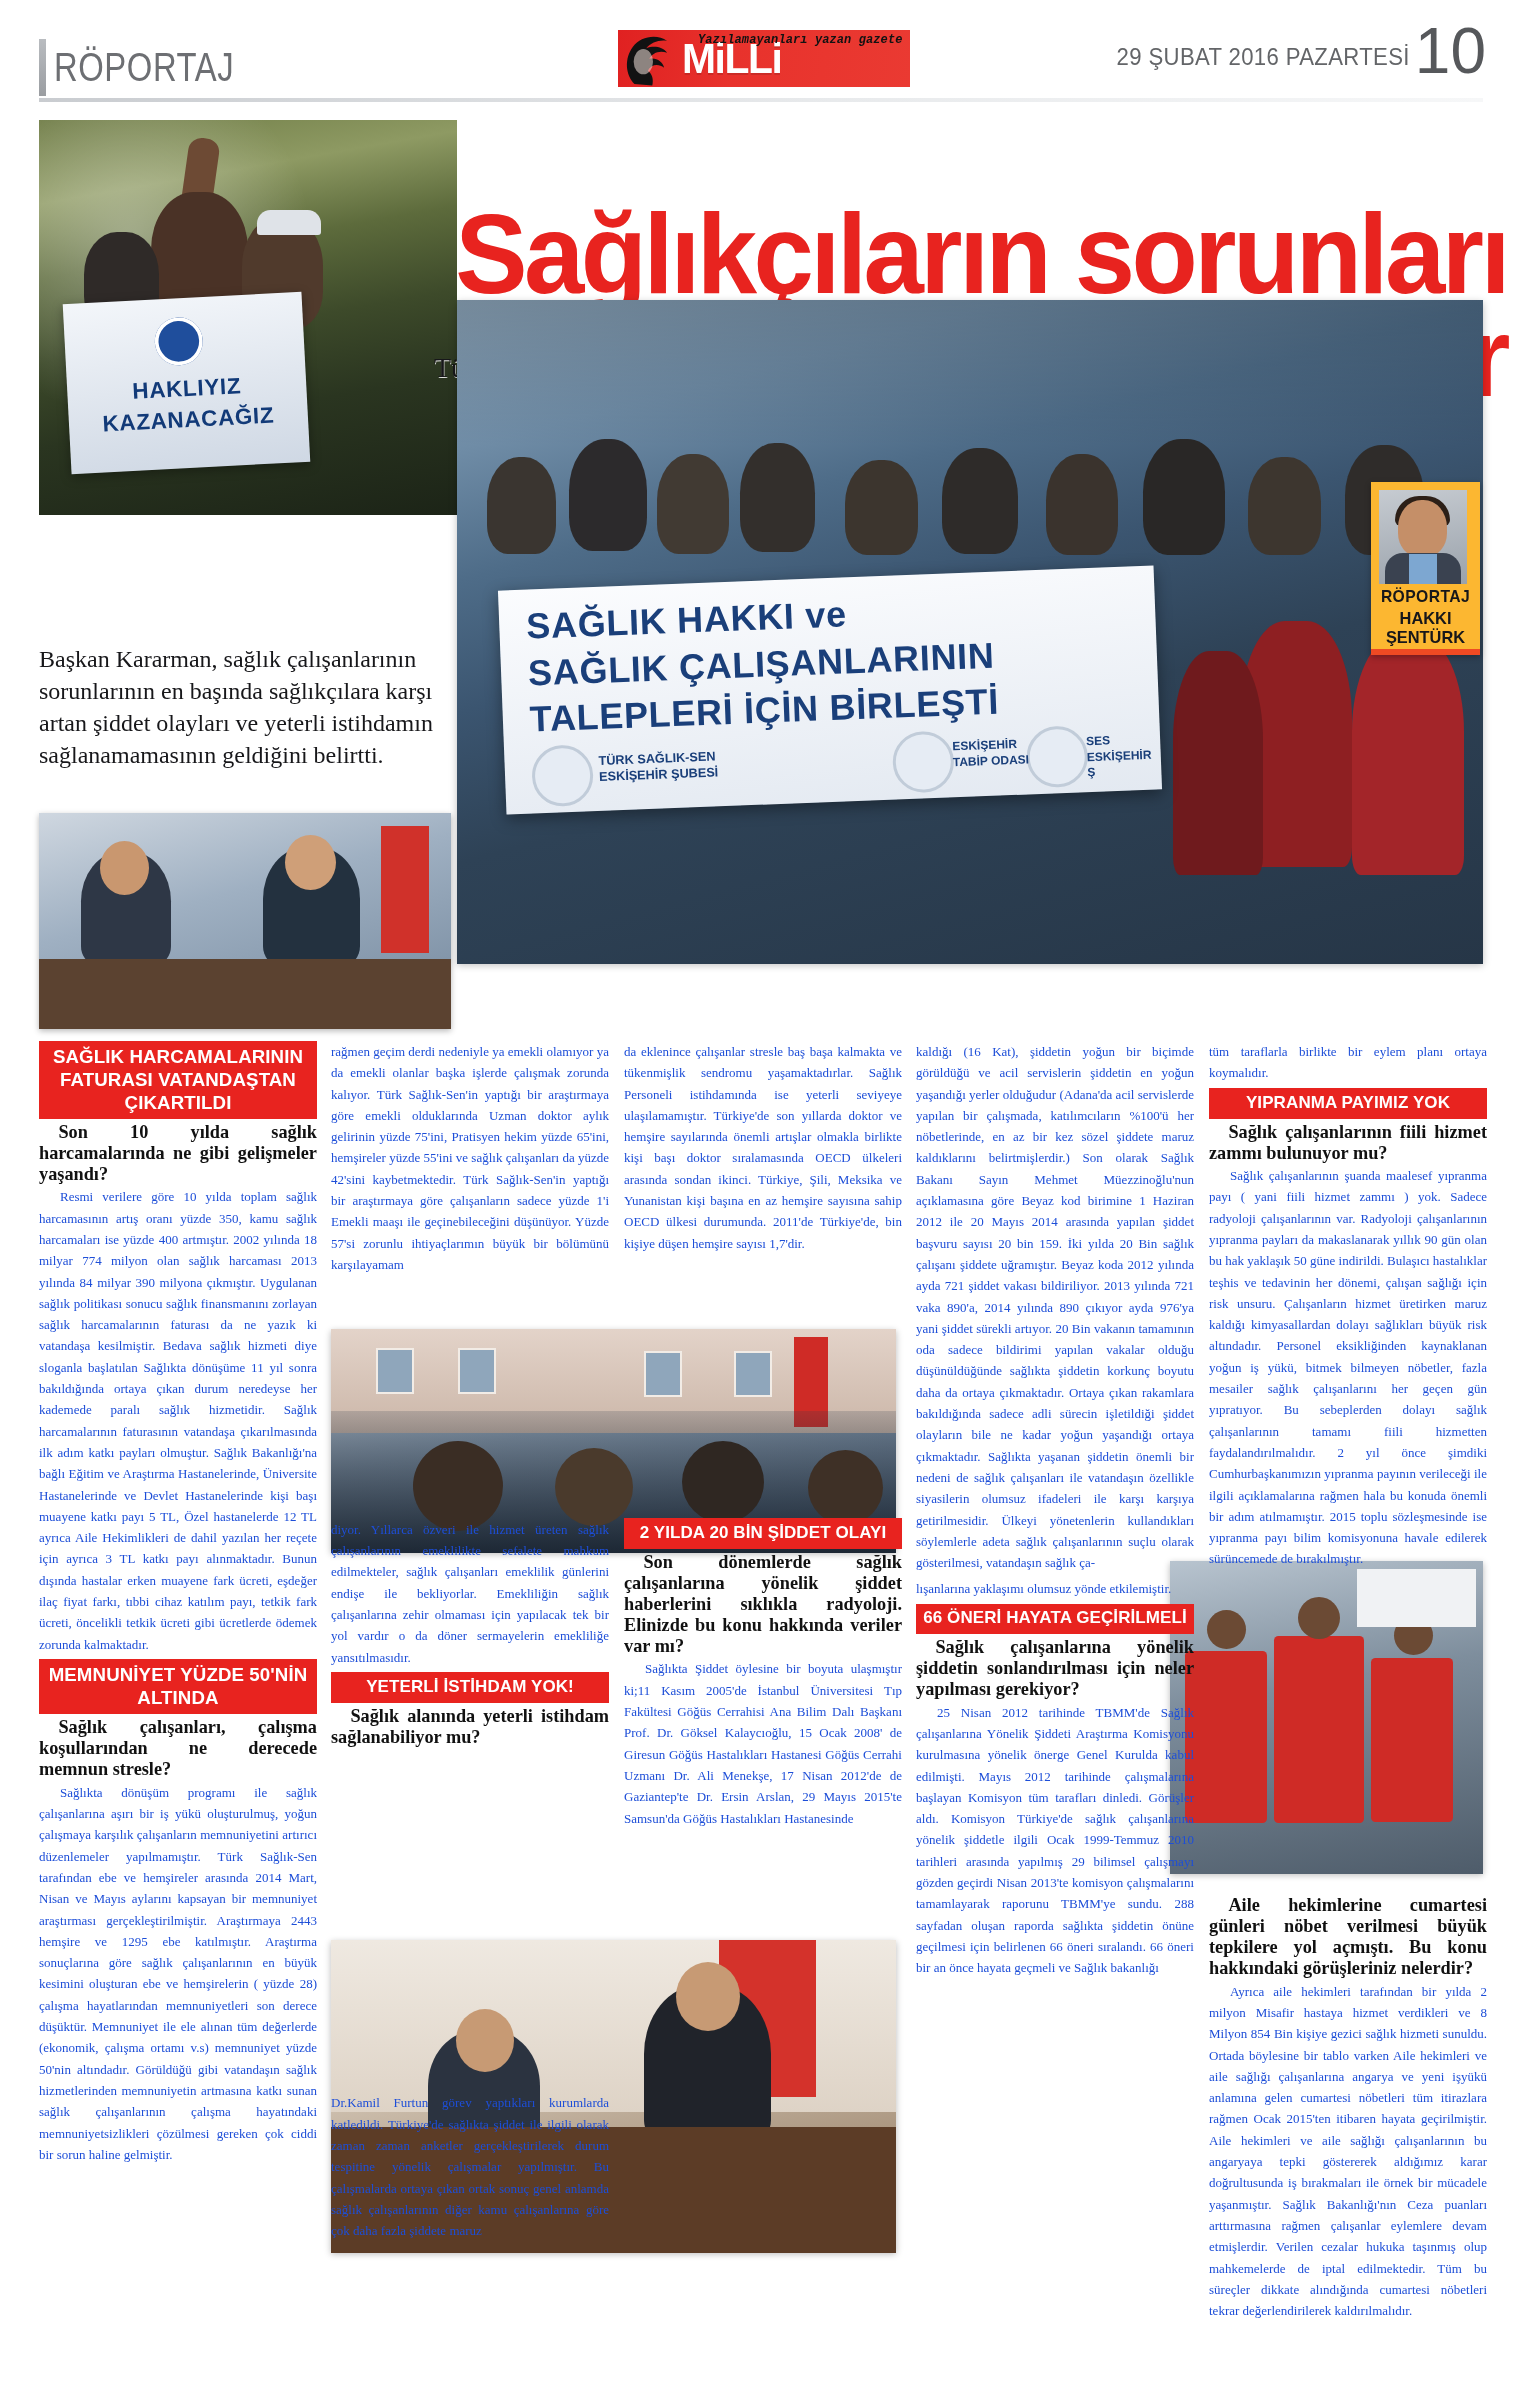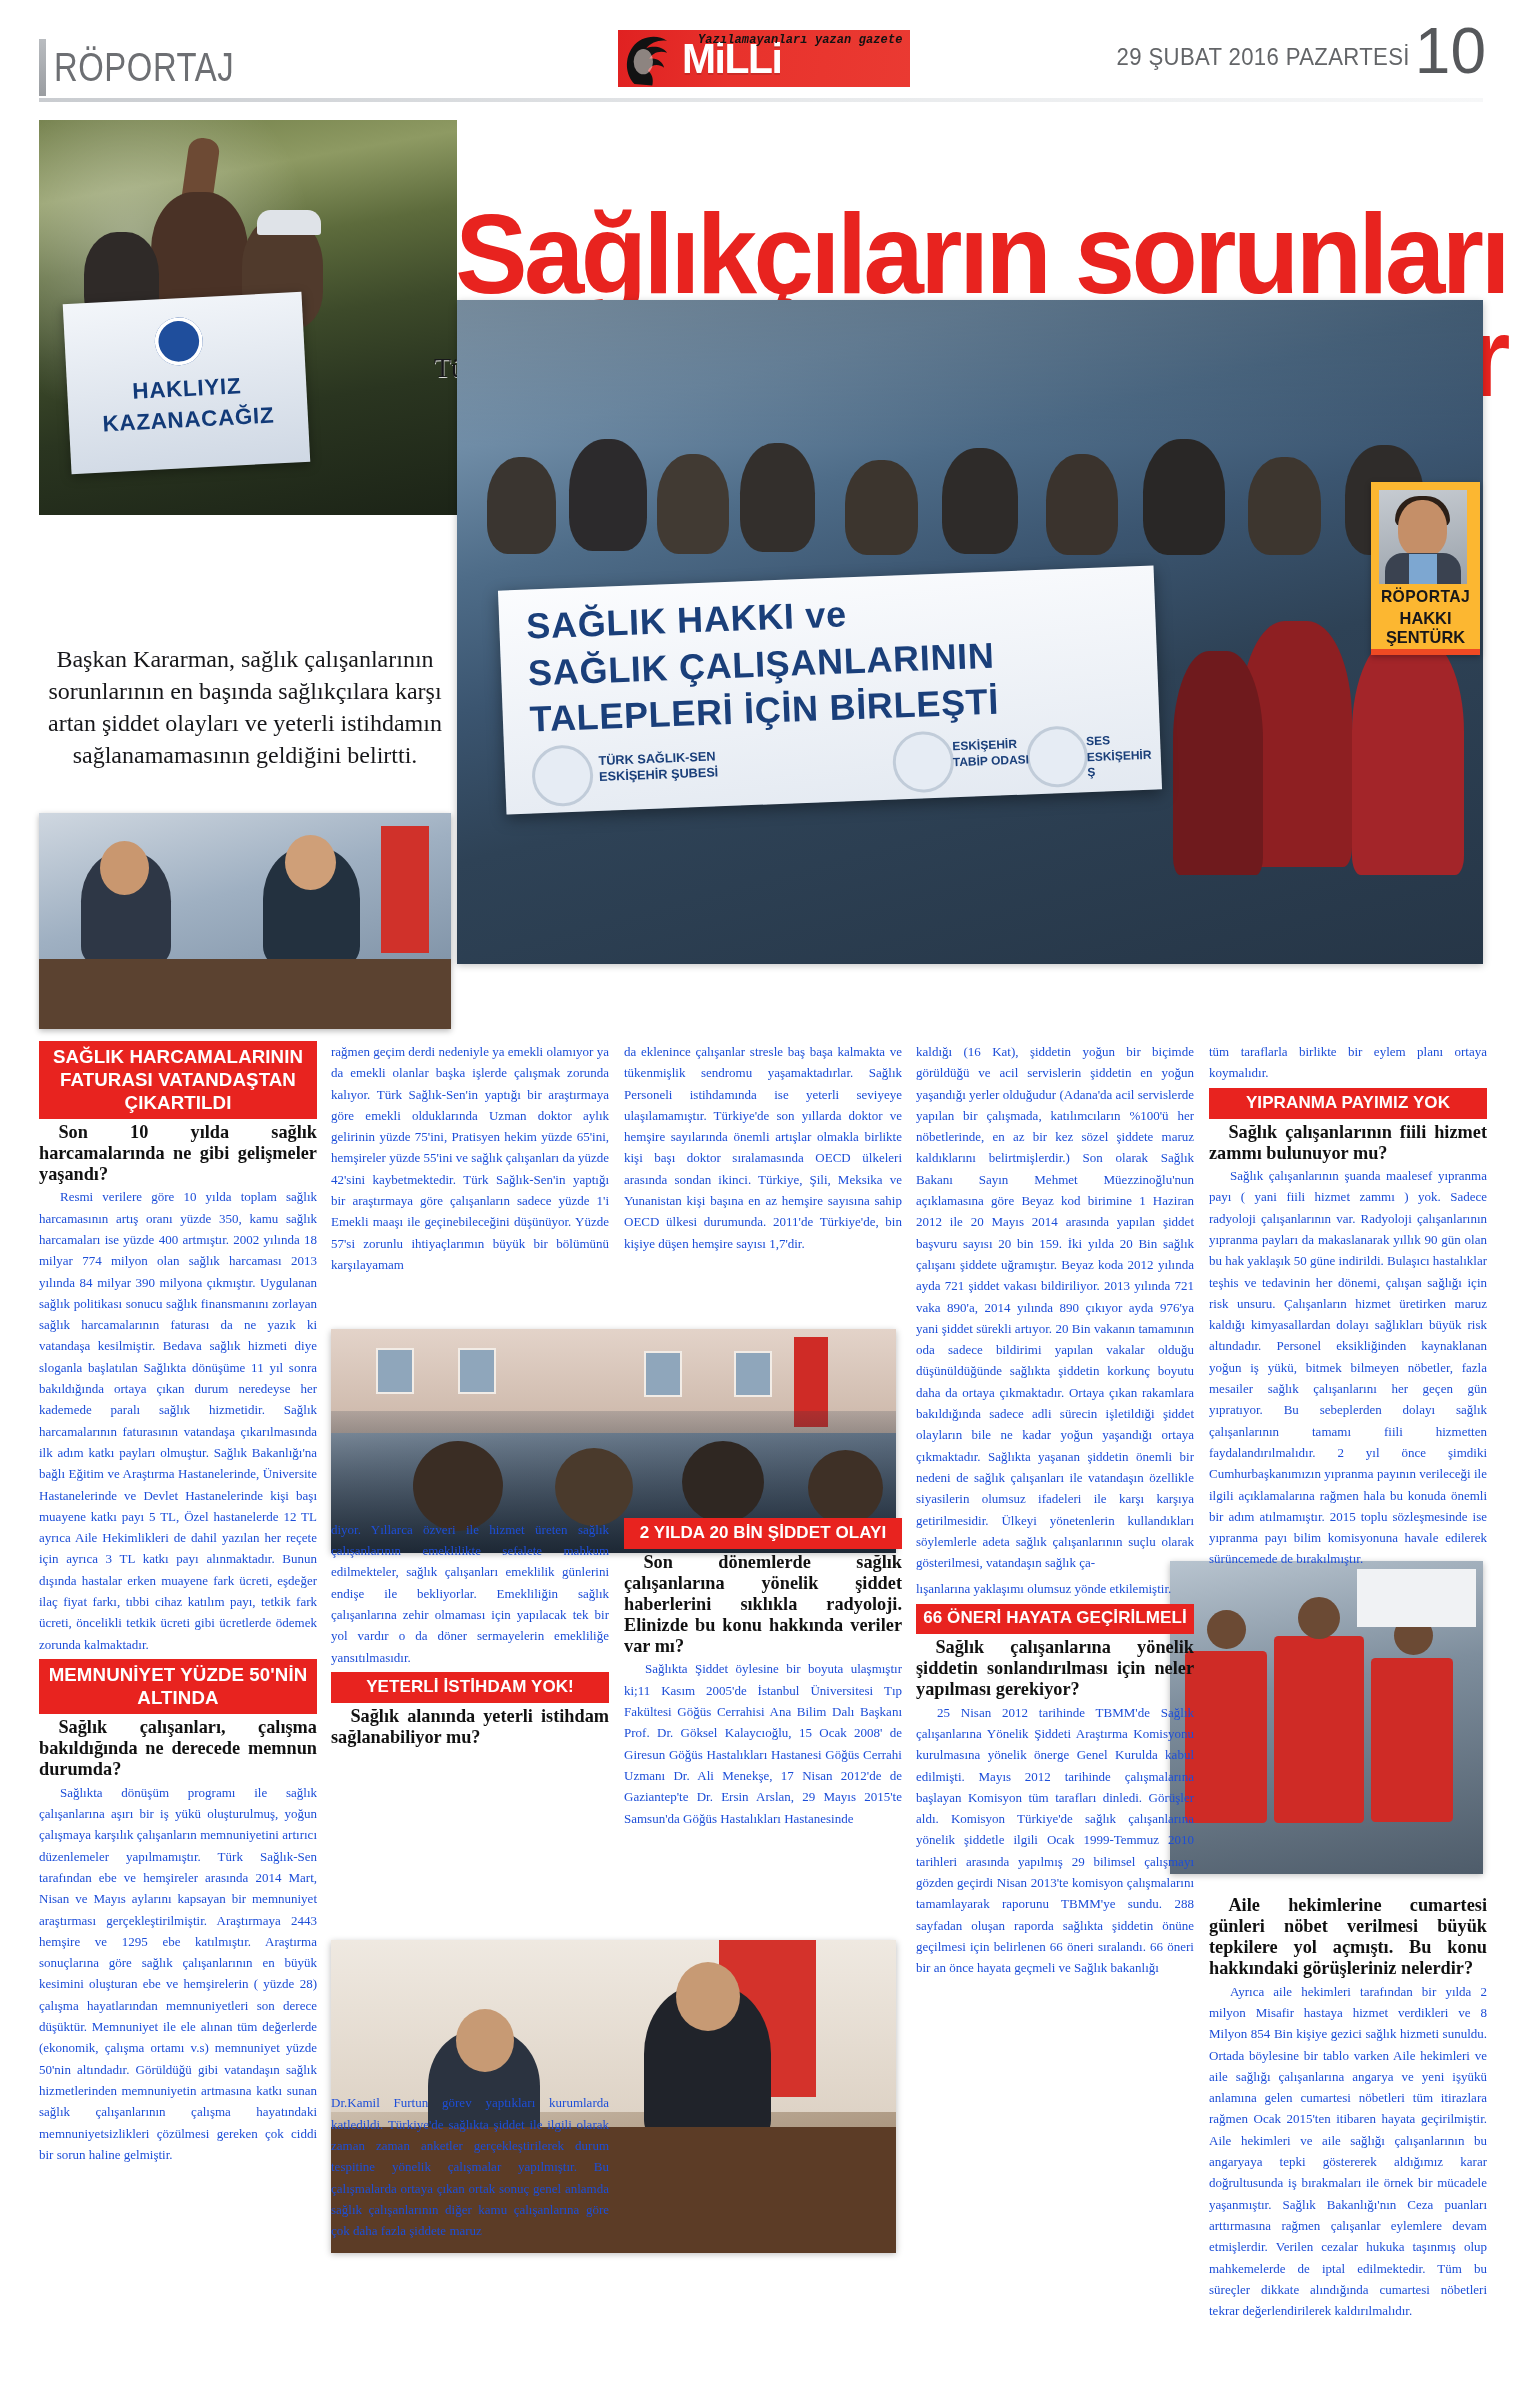--- a/index.html
+++ b/index.html
@@ -121,21 +121,21 @@
   .reporter .r1{position:absolute;left:0;top:106px;width:109px;text-align:center;
     font-family:"Liberation Sans", sans-serif;font-size:15.7px;font-weight:700;color:#17171a;letter-spacing:0.4px;}
   .reporter .r2{position:absolute;left:0;top:127px;width:109px;text-align:center;
     font-family:"Liberation Sans", sans-serif;font-size:16.4px;font-weight:700;color:#17171a;}
   .reporter .r3{position:absolute;left:0;top:146px;width:109px;text-align:center;
     font-family:"Liberation Sans", sans-serif;font-size:16.4px;font-weight:700;color:#17171a;}
   .reporter .bar{position:absolute;left:0;top:167px;width:109px;height:6px;background:#ef4a23;}
 
   .intro-box{position:absolute;left:39px;top:643px;width:412px;
     font-family:"Liberation Serif", serif;font-size:24px;line-height:32px;
-    color:#17171a;text-align:center;font-weight:500;}
+    color:#17171a;font-weight:500;}
 
   .photo-duo{position:absolute;left:39px;top:813px;width:412px;height:216px;
     background:linear-gradient(165deg,#cfd7e0,#9fb0c2 40%,#73879c);
     box-shadow:0 1.5px 6px rgba(0,0,0,.28);overflow:hidden;}
   .photo-duo .desk{position:absolute;left:0;top:146px;width:412px;height:70px;background:#5b4230;}
   .photo-duo .p1{position:absolute;left:42px;top:39px;width:90px;height:112px;border-radius:44% 44% 16% 16%;background:#2e3746;}
   .photo-duo .p1h{position:absolute;left:61px;top:28px;width:49px;height:54px;border-radius:50%;background:#c9976f;}
   .photo-duo .p2{position:absolute;left:224px;top:34px;width:97px;height:118px;border-radius:44% 44% 16% 16%;background:#23313f;}
   .photo-duo .p2h{position:absolute;left:246px;top:22.4px;width:51px;height:55px;border-radius:50%;background:#cf9f78;}
   .photo-duo .flag{position:absolute;left:342px;top:13.4px;width:48px;height:127px;background:#d0312a;}
@@ -321,21 +321,21 @@
   </div>
 
   <div class="cols">
 
     <div class="col c1">
       <div class="redhead">SAĞLIK HARCAMALARININ FATURASI VATANDAŞTAN ÇIKARTILDI</div>
       <p class="qn">Son 10 yılda sağlık harcamalarında ne gibi gelişmeler yaşandı?</p>
       <p class="bd">Resmi verilere göre 10 yılda toplam sağlık harcamasının artış oranı yüzde 350, kamu sağlık harcamaları ise yüzde 400 artmıştır. 2002 yılında 18 milyar 774 milyon olan sağlık harcaması 2013 yılında 84 milyar 390 milyona çıkmıştır. Uygulanan sağlık politikası sonucu sağlık finansmanını zorlayan sağlık harcamalarının faturası da ne yazık ki vatandaşa kesilmiştir. Bedava sağlık hizmeti diye sloganla başlatılan Sağlıkta dönüşüme 11 yıl sonra bakıldığında ortaya çıkan durum neredeyse her kademede paralı sağlık hizmetidir. Sağlık harcamalarının faturasının vatandaşa çıkarılmasında ilk adım katkı payları olmuştur. Sağlık Bakanlığı'na bağlı Eğitim ve Araştırma Hastanelerinde, Üniversite Hastanelerinde ve Devlet Hastanelerinde kişi başı muayene katkı payı 5 TL, Özel hastanelerde 12 TL ayrıca Aile Hekimlikleri de dahil yazılan her reçete için ayrıca 3 TL katkı payı alınmaktadır. Bunun dışında hastalar erken muayene fark ücreti, eşdeğer ilaç fiyat farkı, tıbbi cihaz katılım payı, tetkik fark ücreti, öncelikli tetkik ücreti gibi ücretlerde ödemek zorunda kalmaktadır.</p>
 
       <div class="redhead">MEMNUNİYET YÜZDE 50'NİN ALTINDA</div>
-      <p class="qn">Sağlık çalışanları, çalışma bakıldığında ne derecede memnun durumda?</p>
+      <p class="qn">Sağlık çalışanları, çalışma koşullarından ne derecede memnun stresle?</p>
       <p class="bd">Sağlıkta dönüşüm programı ile sağlık çalışanlarına aşırı bir iş yükü oluşturulmuş, yoğun çalışmaya karşılık çalışanların memnuniyetini artırıcı düzenlemeler yapılmamıştır. Türk Sağlık-Sen tarafından ebe ve hemşireler arasında 2014 Mart, Nisan ve Mayıs aylarını kapsayan bir memnuniyet araştırması gerçekleştirilmiştir. Araştırmaya 2443 hemşire ve 1295 ebe katılmıştır. Araştırma sonuçlarına göre sağlık çalışanlarının en büyük kesimini oluşturan ebe ve hemşirelerin ( yüzde 28) çalışma hayatlarından memnuniyetleri son derece düşüktür. Memnuniyet ile ele alınan tüm değerlerde (ekonomik, çalışma ortamı v.s) memnuniyet yüzde 50'nin altındadır. Görüldüğü gibi vatandaşın sağlık hizmetlerinden memnuniyetin artmasına katkı sunan sağlık çalışanlarının çalışma hayatındaki memnuniyetsizlikleri çözülmesi gereken çok ciddi bir sorun haline gelmiştir.</p>
 
     </div>
 
     <div class="col c2">
       <p class="bd cont">rağmen geçim derdi nedeniyle ya emekli olamıyor ya da emekli olanlar başka işlerde çalışmak zorunda kalıyor. Türk Sağlık-Sen'in yaptığı bir araştırmaya göre emekli olduklarında Uzman doktor aylık gelirinin yüzde 75'ini, Pratisyen hekim yüzde 65'ini, hemşireler yüzde 55'ini ve sağlık çalışanları da yüzde 42'sini kaybetmektedir. Türk Sağlık-Sen'in yaptığı bir araştırmaya göre çalışanların sadece yüzde 1'i Emekli maaşı ile geçinebileceğini düşünüyor. Yüzde 57'si zorunlu ihtiyaçlarımın büyük bir bölümünü karşılayamam</p>
       <div style="height:239px;"></div>
       <p class="bd cont">diyor. Yıllarca özveri ile hizmet üreten sağlık çalışanlarının emeklilikte sefalete mahkum edilmekteler, sağlık çalışanları emeklilik günlerini endişe ile bekliyorlar. Emekliliğin sağlık çalışanlarına zehir olmaması için yapılacak tek bir yol vardır o da döner sermayelerin emekliliğe yansıtılmasıdır.</p>
 
       <div class="redhead sm">YETERLİ İSTİHDAM YOK!</div>

